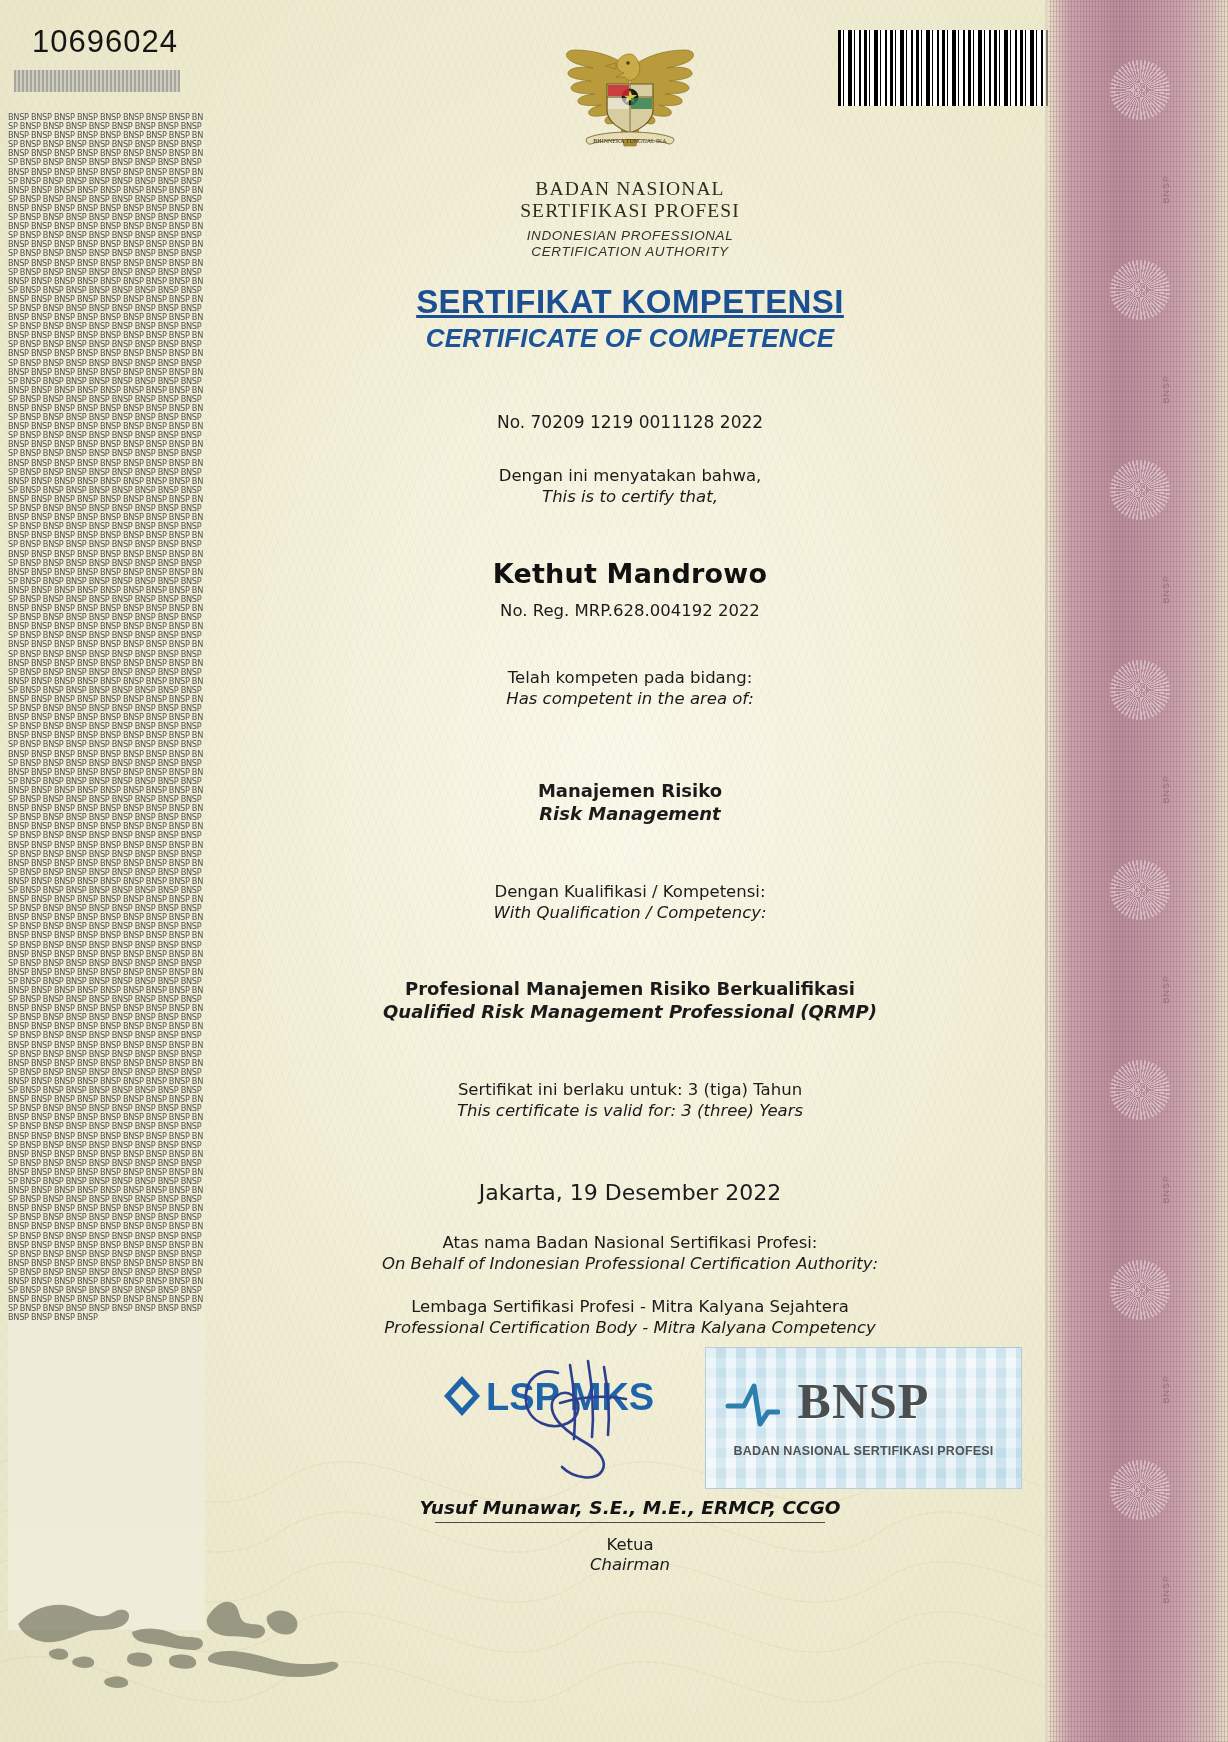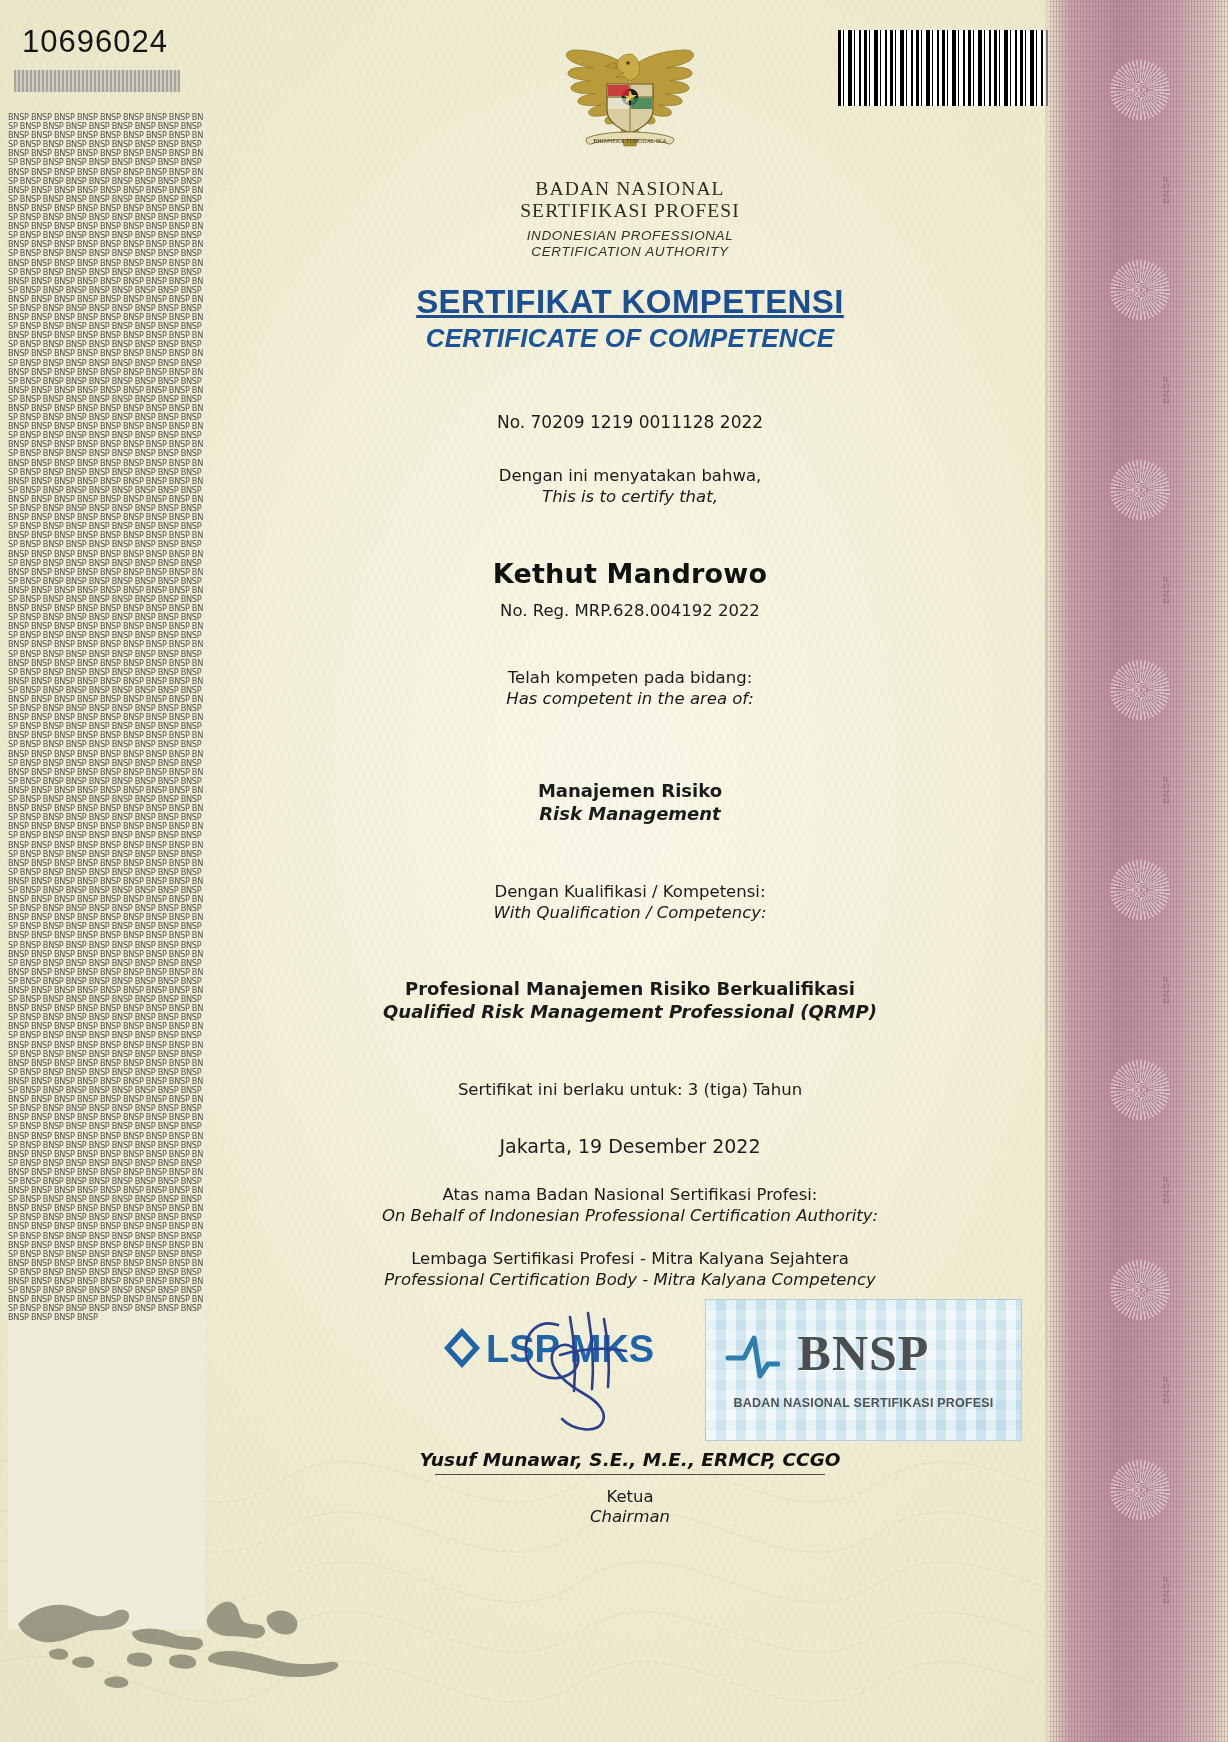--- a/index.html
+++ b/index.html
@@ -54,20 +54,21 @@
     color: #4b4a42;
     word-break: break-all;
     opacity: 0.95;
   }
   .serial-box {
     position: absolute;
     left: 8px;
     top: 10px;
     width: 180px;
     height: 100px;
+    text-align: center;
   }
   .serial-num {
     font-family: "Liberation Sans", sans-serif;
     font-size: 31px;
     letter-spacing: 1px;
     color: #151515;
     padding-left: 14px;
     padding-top: 14px;
   }
   .serial-smudge {
@@ -283,22 +284,22 @@
     margin-top: 58px;
     font-size: 16.5px;
   }
   .valid-en {
     margin-top: 2px;
     font-size: 16.5px;
     font-style: italic;
   }
 
   .place-date {
-    margin-top: 36px;
-    font-size: 19px;
+    margin-top: 60px;
+    font-size: 22px;
   }
 
   .behalf-id {
     margin-top: 28px;
     font-size: 16.5px;
   }
   .behalf-en {
     margin-top: 2px;
     font-size: 16.5px;
     font-style: italic;
@@ -542,20 +543,21 @@
     <div class="field-id">Manajemen Risiko</div>
     <div class="field-en">Risk Management</div>
 
     <div class="qual-label-id">Dengan Kualifikasi / Kompetensi:</div>
     <div class="qual-label-en">With Qualification / Competency:</div>
 
     <div class="qual-id">Profesional Manajemen Risiko Berkualifikasi</div>
     <div class="qual-en">Qualified Risk Management Professional (QRMP)</div>
 
     <div class="valid-id">Sertifikat ini berlaku untuk: 3 (tiga) Tahun</div>
+    <div class="valid-en">This certificate is valid for: 3 (three) Years</div>
 
     <div class="place-date">Jakarta, 19 Desember 2022</div>
 
     <div class="behalf-id">Atas nama Badan Nasional Sertifikasi Profesi:</div>
     <div class="behalf-en">On Behalf of Indonesian Professional Certification Authority:</div>
 
     <div class="lsp-id">Lembaga Sertifikasi Profesi - Mitra Kalyana Sejahtera</div>
     <div class="lsp-en">Professional Certification Body - Mitra Kalyana Competency</div>
 
     <div class="signature-area">

